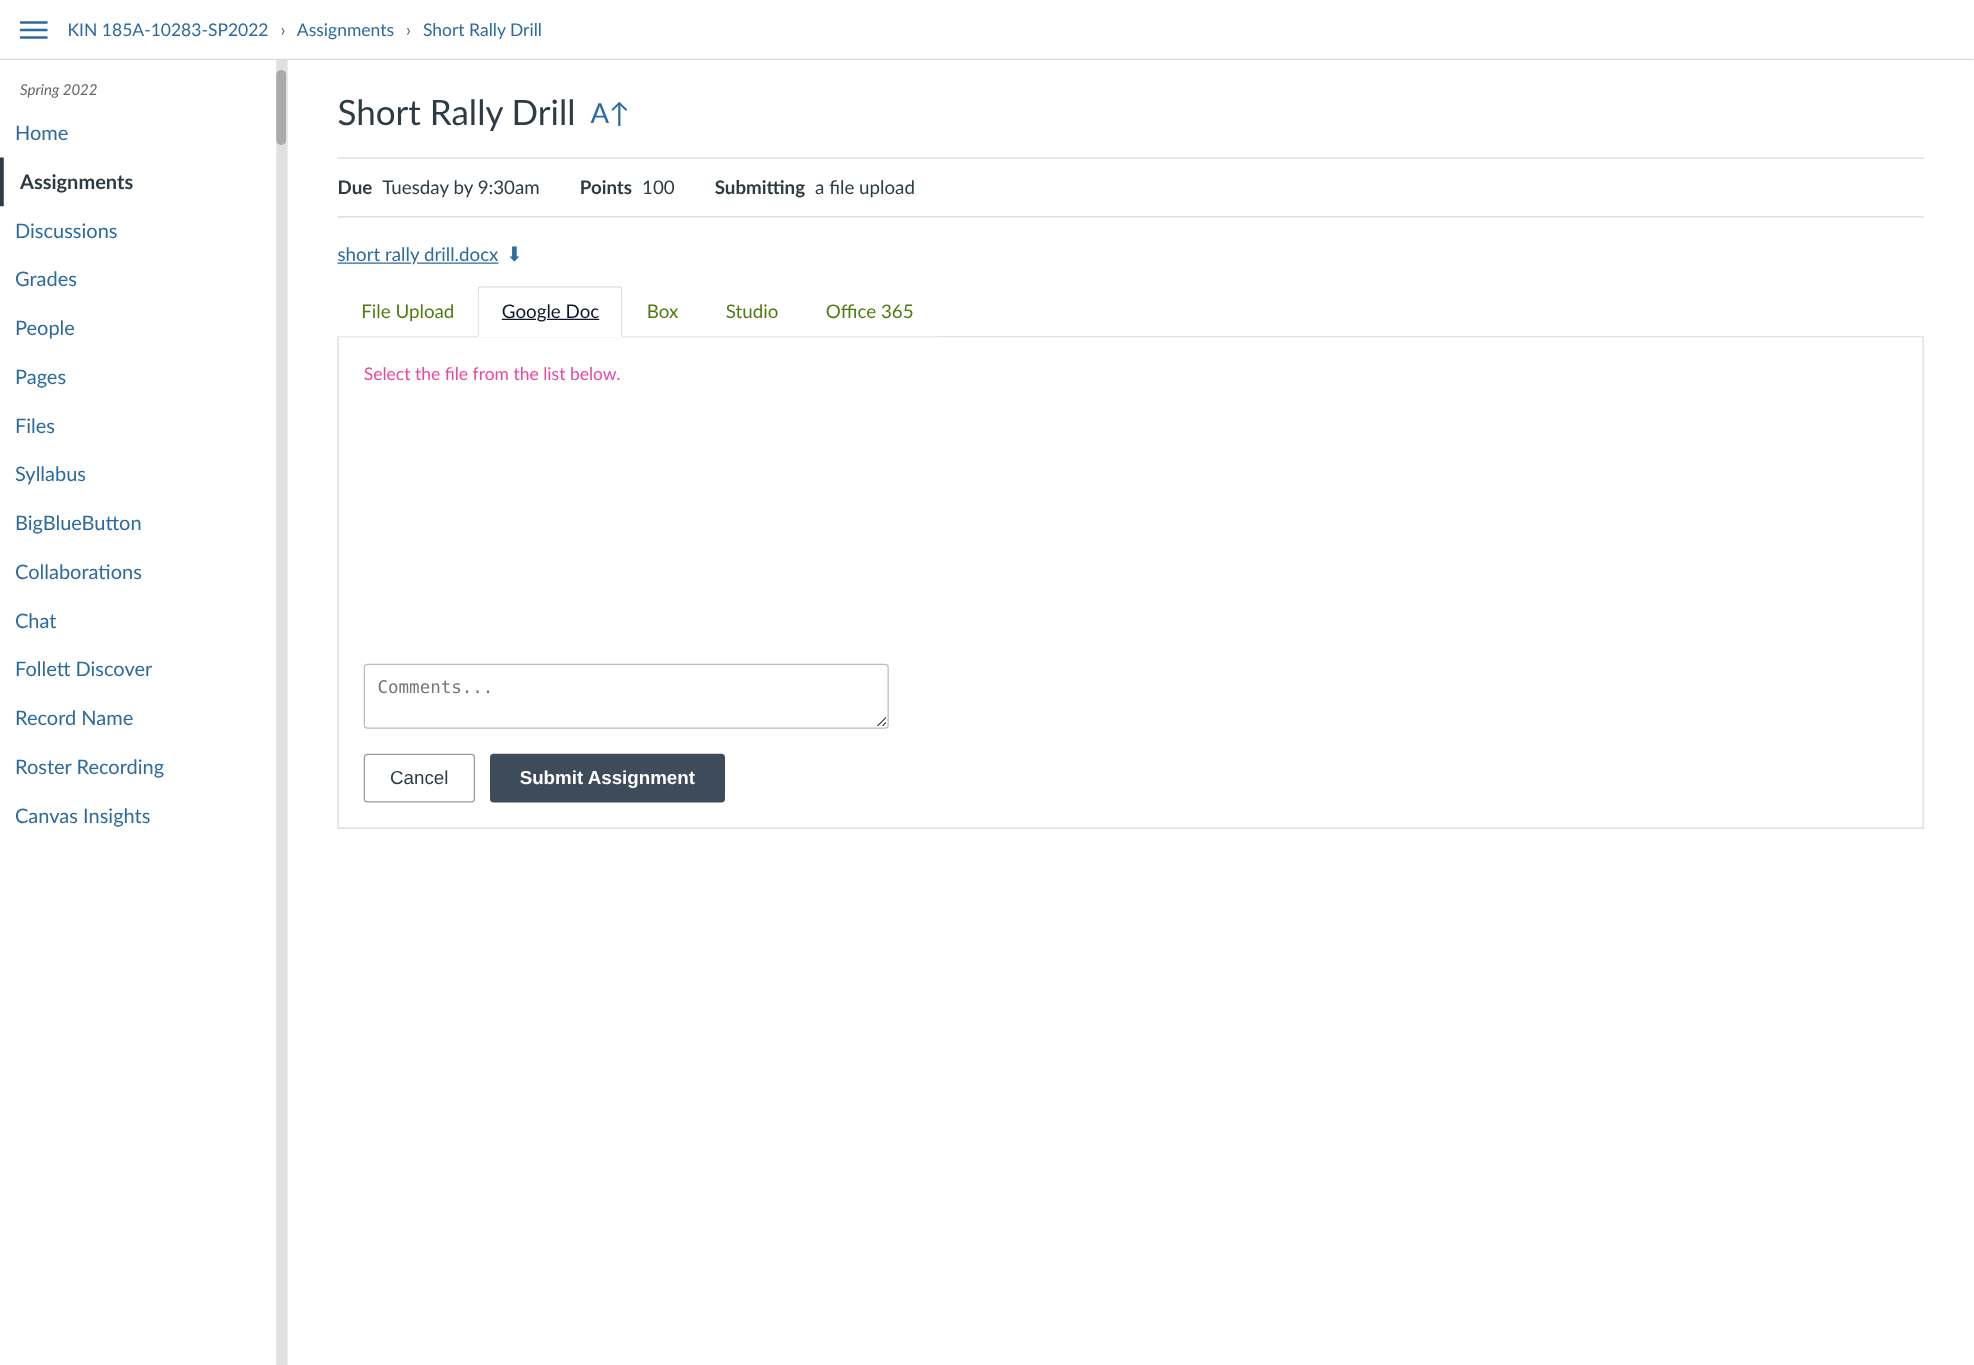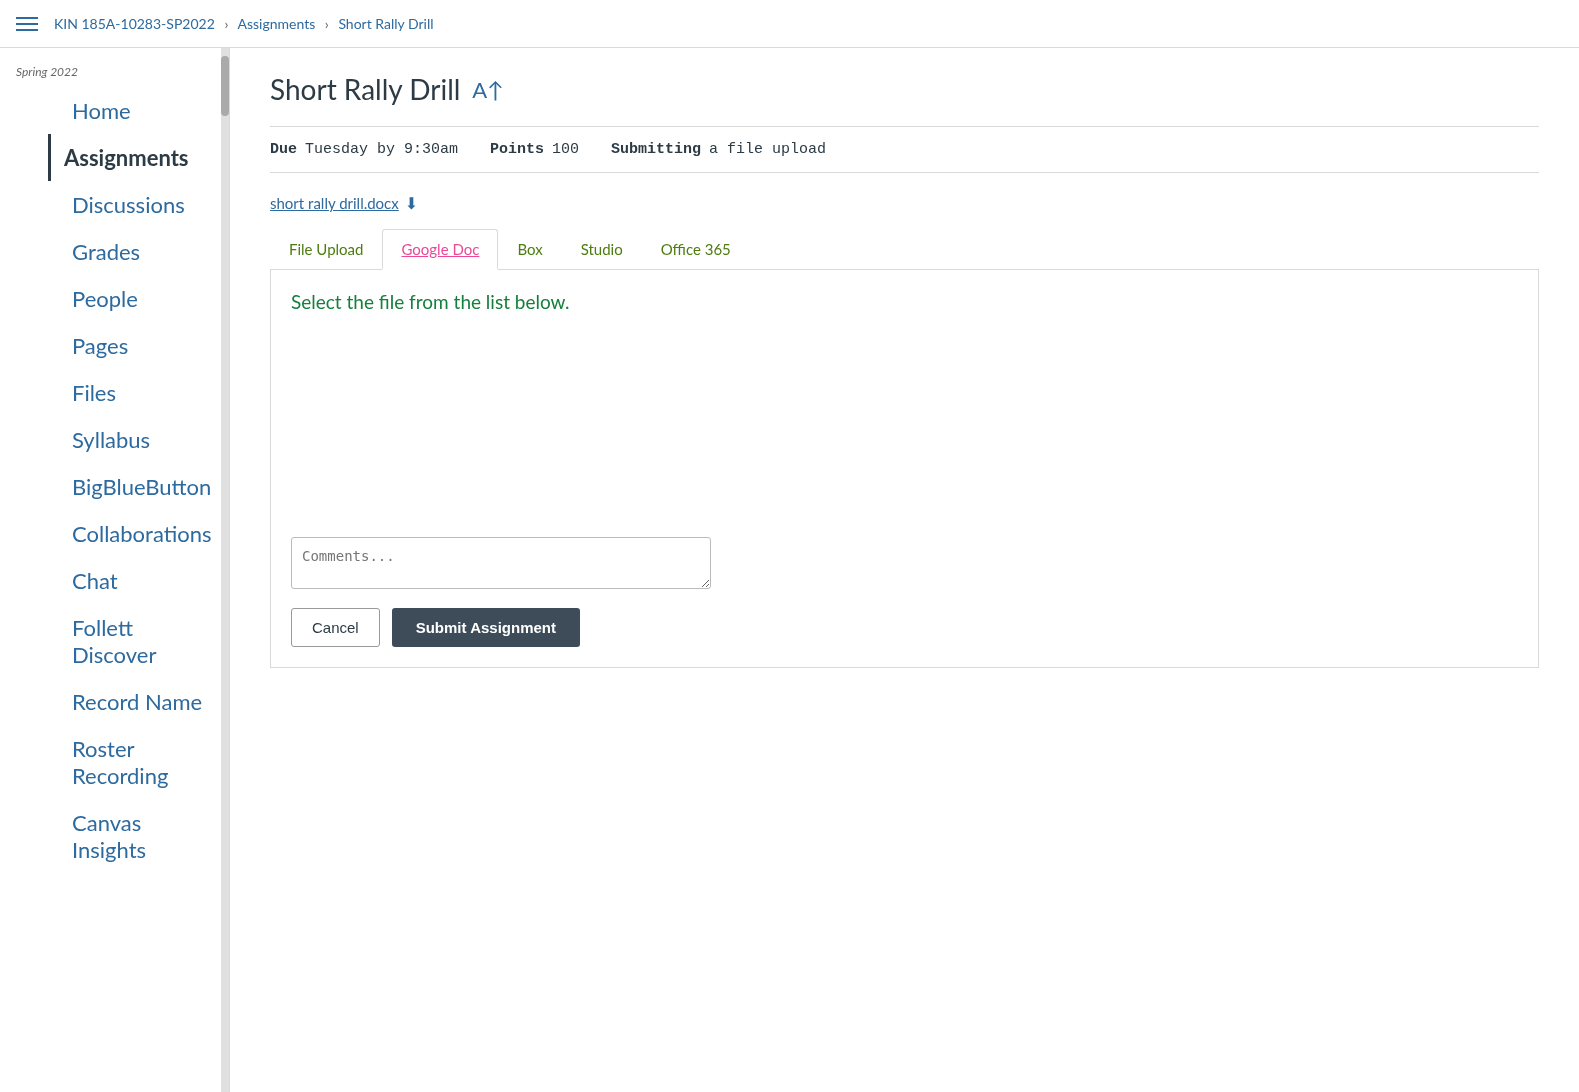--- a/index.html
+++ b/index.html
@@ -42,25 +42,24 @@
       position: relative;
     }
     .sidebar-season {
       font-size: 12px;
       color: #666;
       font-style: italic;
       padding: 4px 16px 8px 16px;
     }
     .sidebar-nav a {
       display: block;
-      padding: 10px 24px;
+      padding: 10px 12px;
       color: #2d6a9f;
       text-decoration: none;
-      font-size: 22px;
-      margin-left: 48px;
+      font-size: 16px;
     }
     .sidebar-nav a.active {
       font-weight: bold;
       color: #2d3b45;
       border-left: 3px solid #2d3b45;
       padding-left: 13px;
     }
     .sidebar-scrollbar {
       position: absolute;
       right: 0; top: 0;
@@ -106,21 +105,20 @@
       gap: 32px;
       border-top: 1px solid #d9d9d9;
       border-bottom: 1px solid #d9d9d9;
       padding: 14px 0;
       margin-bottom: 20px;
     }
     .meta-item {
       display: flex;
       align-items: center;
       gap: 8px;
-      font-family: Liberation Mono, monospace;
     }
     .meta-label {
       font-weight: bold;
       font-size: 15px;
     }
     .meta-value {
       font-size: 15px;
     }
 
     
@@ -150,41 +148,41 @@
       padding: 10px 18px;
       font-size: 15px;
       cursor: pointer;
       color: #4d7c0f;
       background: #fff;
       border: 1px solid transparent;
       border-bottom: none;
       text-decoration: none;
     }
     .tab.active {
-      color: #ec4899;
+      color: #0f172a;
       border: 1px solid #d9d9d9;
       border-bottom: 2px solid #fff;
       border-radius: 3px 3px 0 0;
       text-decoration: underline;
       margin-bottom: -1px;
       z-index: 1;
       position: relative;
     }
 
     
     .submission-area {
       border: 1px solid #d9d9d9;
       border-top: none;
       padding: 20px;
       min-height: 340px;
       background: #fff;
     }
     .submission-hint {
-      font-size: 19px;
-      color: #15803d;
+      font-size: 14px;
+      color: #ec4899;
       margin-bottom: 16px;
     }
     .file-list-area {
       min-height: 200px;
     }
 
     
     .comments-textarea {
       width: 420px;
       max-width: 100%;

